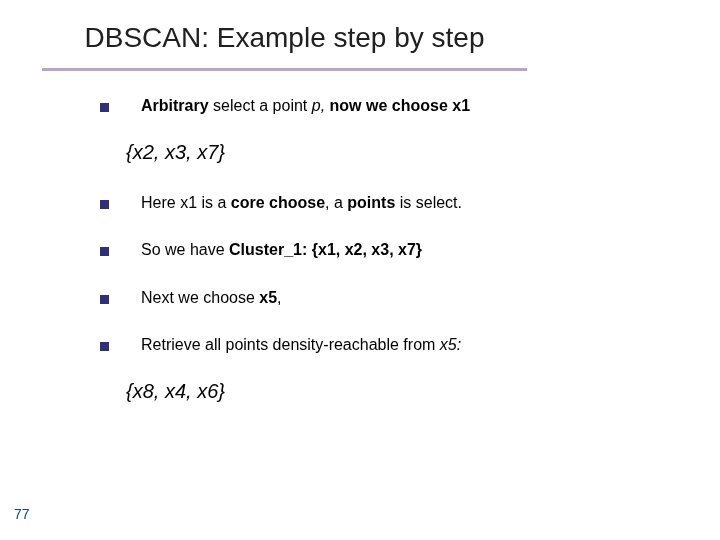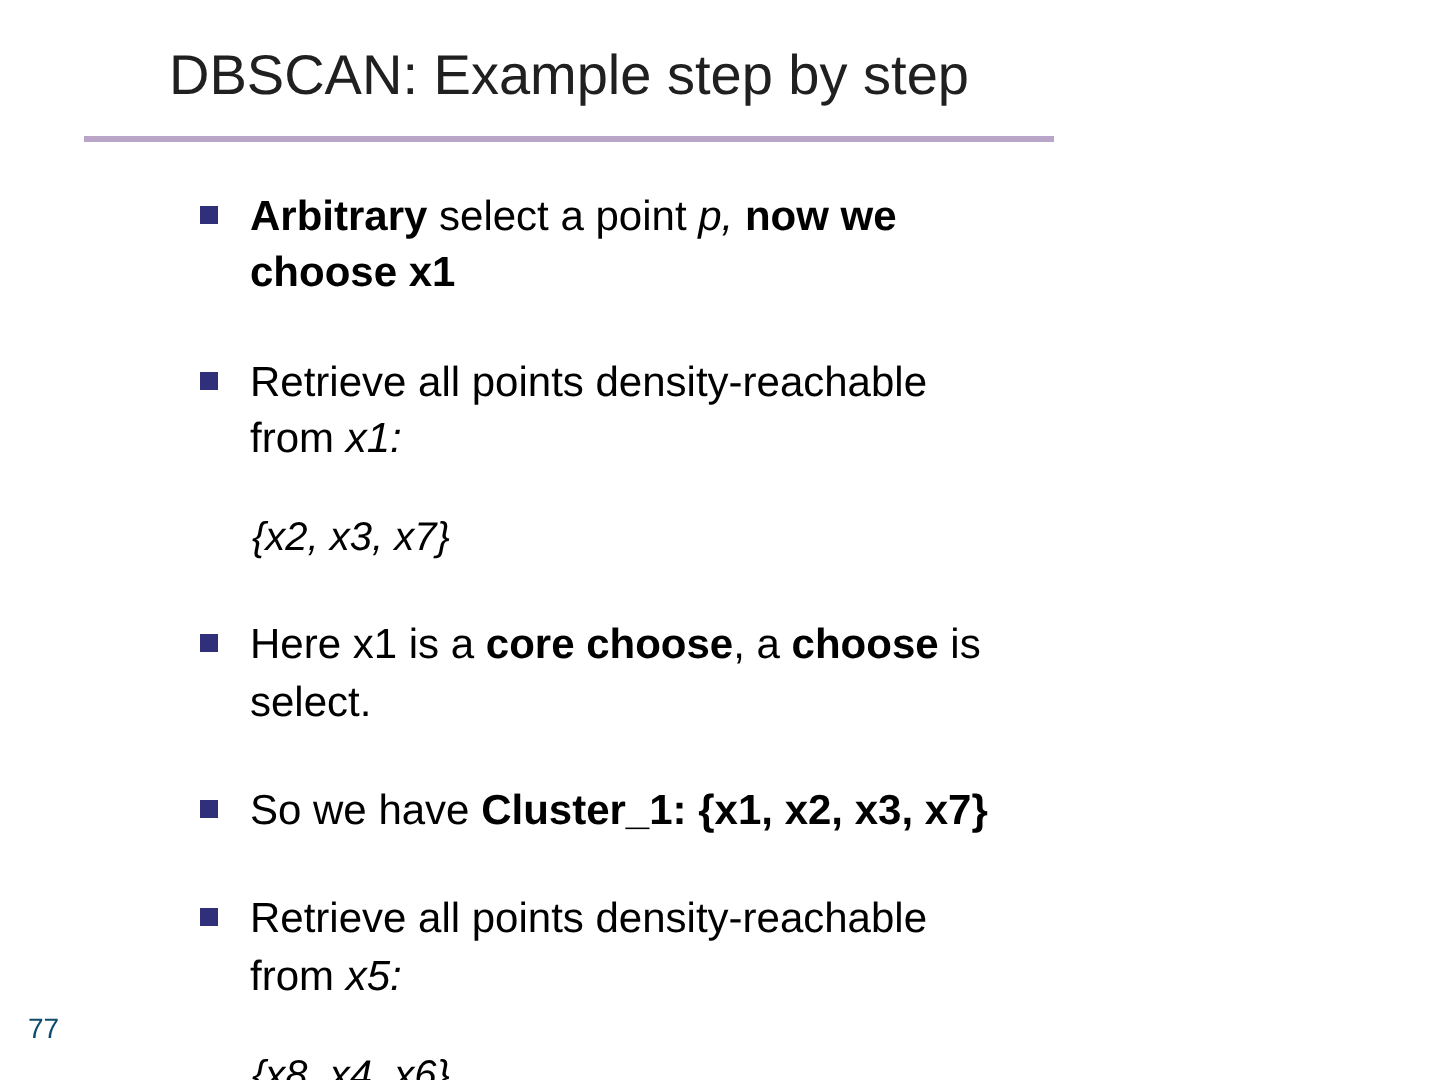--- a/index.html
+++ b/index.html
@@ -31,22 +31,23 @@
     height: 3px;
     background: #b9a5c8;
   }
   .content {
     padding: 24px 60px 0 100px;
   }
   .bullet-row {
     display: flex;
     align-items: flex-start;
     margin-bottom: 26px;
-    font-size: 21px;
+    font-size: 16px;
     line-height: 1.35;
+    gap: 16px;
   }
   .bullet-row .sq {
     flex: 0 0 auto;
     width: 9px;
     height: 9px;
     background: #30307a;
     margin-top: 8px;
     margin-right: 16px;
   }
   .bullet-row .txt {
@@ -78,43 +79,43 @@
 
   <div class="content">
 
     <div class="bullet-row">
       <div class="sq"></div>
       <div class="txt">
         <b>Arbitrary </b><span>select a point </span><i>p,</i><b> now we choose x1</b>
       </div>
     </div>
 
-    <div class="bullet-row">
-      <div class="sq"></div>
-      <div class="txt">
-        <span>Retrieve all points density-reachable from </span><i>x1:</i>
-      </div>
-    </div>
 
     <div class="set-line">{x2, x3, x7}</div>
 
     <div class="bullet-row">
       <div class="sq"></div>
       <div class="txt">
-        <span>Here x1 is a </span><b>core choose</b><span>, a </span><b>choose</b><span> is select.</span>
+        <span>Here x1 is a </span><b>core choose</b><span>, a </span><b>points</b><span> is select.</span>
       </div>
     </div>
 
     <div class="bullet-row">
       <div class="sq"></div>
       <div class="txt">
         <span>So we have </span><b>Cluster_1: {x1, x2, x3, x7}</b>
       </div>
     </div>
 
+    <div class="bullet-row">
+      <div class="sq"></div>
+      <div class="txt">
+        <span>Next we choose </span><b>x5</b><span>,</span>
+      </div>
+    </div>
 
     <div class="bullet-row">
       <div class="sq"></div>
       <div class="txt">
         <span>Retrieve all points density-reachable from </span><i>x5:</i>
       </div>
     </div>
 
     <div class="set-line">{x8, x4, x6}</div>
 

